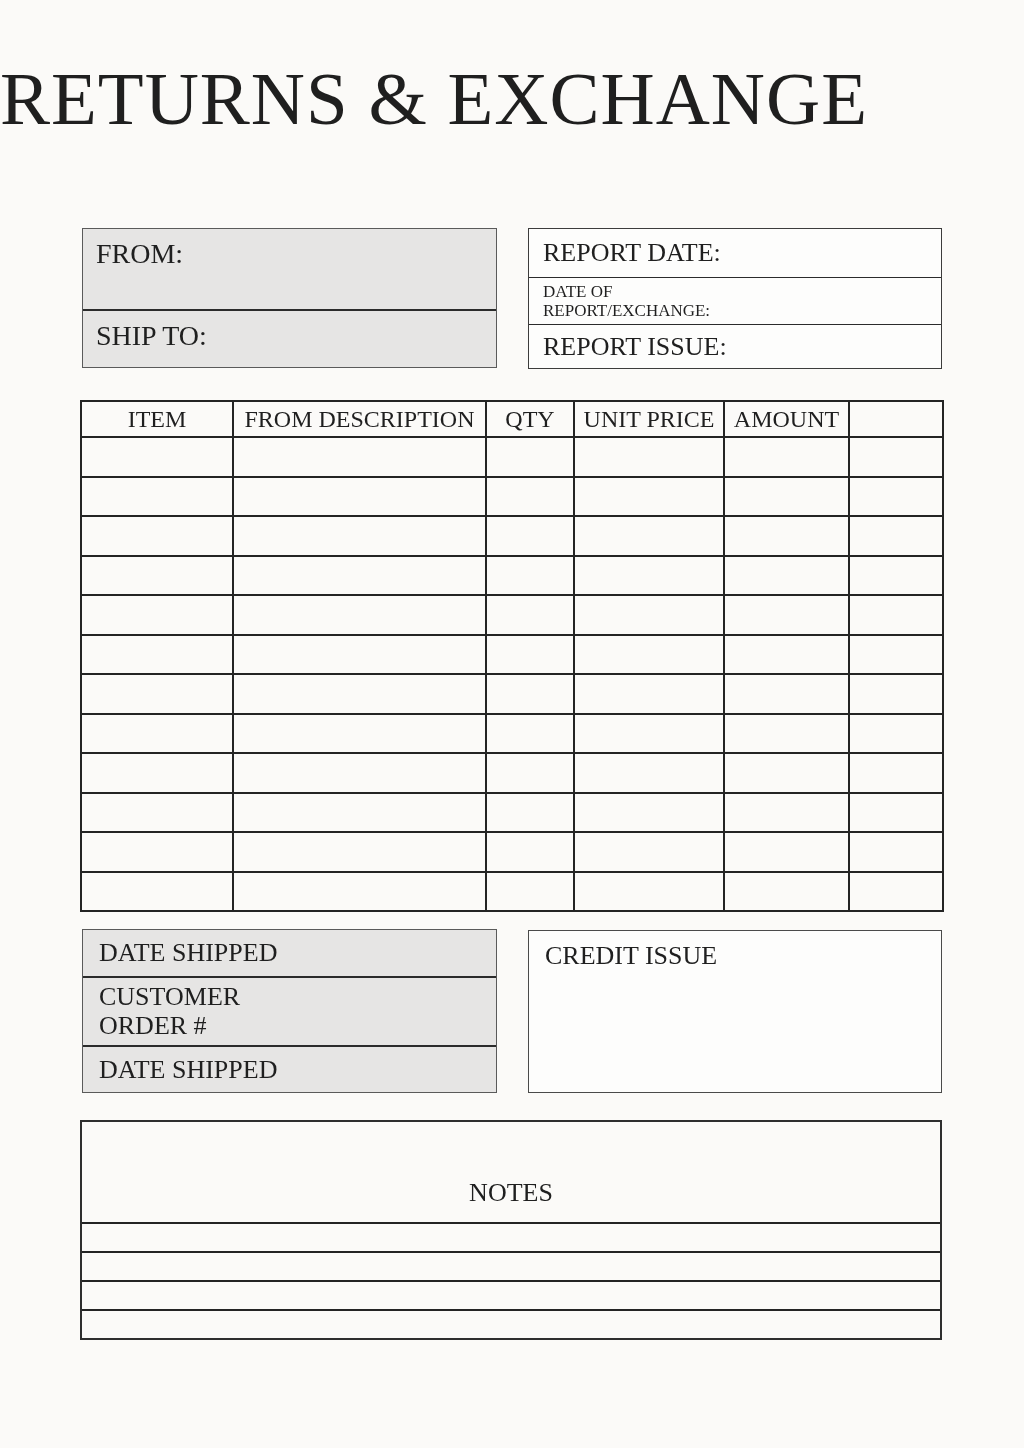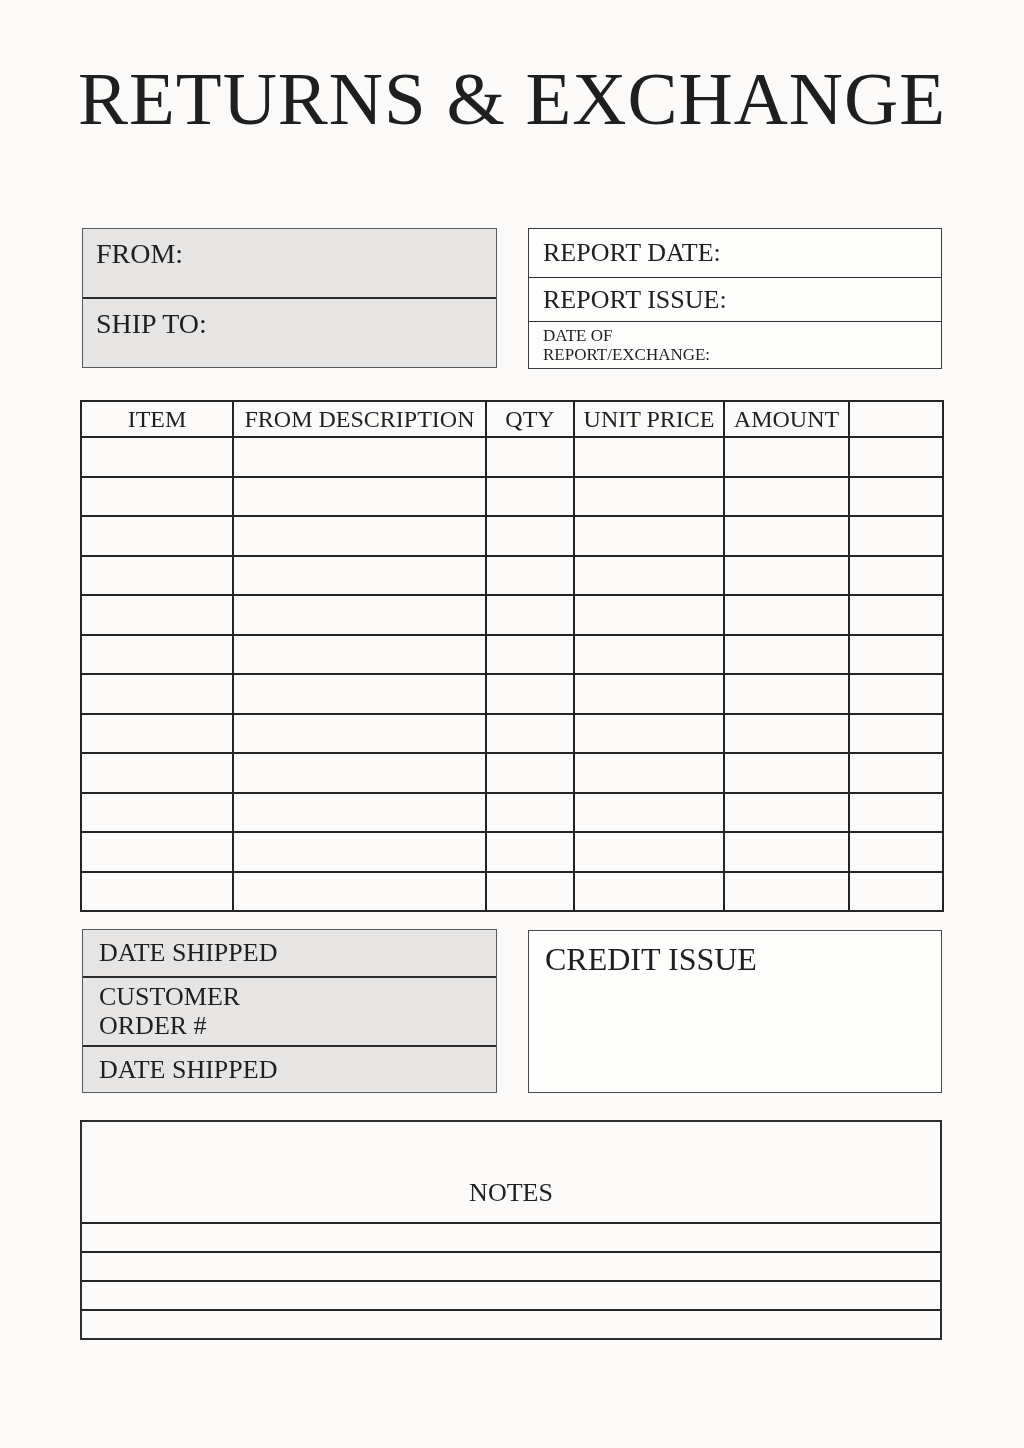--- a/index.html
+++ b/index.html
@@ -15,32 +15,32 @@
   .page {
     position:relative;
     width:1024px; height:1448px;
     background:var(--paper);
     font-family:"Liberation Serif", serif;
     color:var(--text);
     overflow:hidden;
   }
   .title {
     position:absolute; top:56px; left:0; width:100%;
-    text-align:center;
+    text-align:left;
     font-size:75px; font-weight:400; letter-spacing:1px;
     white-space:nowrap;
   }
 
   
   .from-box {
     position:absolute; left:82px; top:228px; width:415px; height:140px;
     box-sizing:border-box;
     background:var(--panel-gray);
     border:1.5px solid var(--border-soft);
-    display:flex; flex-direction:column;
+    display:flex; flex-direction:column;gap:12px;
   }
   .from-cell {
     box-sizing:border-box; height:68px;
     padding:9px 13px 0 13px; font-size:28px;
   }
   .from-cell.second { flex:1; border-top:2px solid #2b2b2b; }
 
   .report-col {
     position:absolute; left:528px; top:228px; width:414px; height:141px;
     box-sizing:border-box;
@@ -97,21 +97,21 @@
   .shipped-row.s1 { height:46px; }
   .shipped-row.s2 { height:69px; border-top:2px solid #2b2b2b; line-height:1.08; }
   .shipped-row.s2 .wrap { max-width:180px; }
   .shipped-row.s3 { flex:1; border-top:2px solid #2b2b2b; }
 
   .credit-box {
     position:absolute; left:528px; top:930px; width:414px; height:163px;
     box-sizing:border-box;
     background:var(--box-white);
     border:1.5px solid #4a4a4a;
-    padding:10px 16px; font-size:32px;
+    padding:10px 16px; font-size:26px;
   }
 
   
   .notes-box {
     position:absolute; left:80px; top:1120px; width:862px; height:220px;
     box-sizing:border-box;
     border:2px solid #2e2e2e;
     display:flex; flex-direction:column;
   }
   .notes-header {
@@ -135,25 +135,25 @@
     </div>
     <div class="from-cell second">
       <span>SHIP TO:</span>
     </div>
   </div>
 
   <div class="report-col">
     <div class="report-row r1">
       <span>REPORT DATE:</span>
     </div>
+    <div class="report-row r3">
+      <span class="wrap">DATE OF REPORT/EXCHANGE:</span>
+    </div>
     <div class="report-row r2">
       <span>REPORT ISSUE:</span>
-    </div>
-    <div class="report-row r3">
-      <span class="wrap">DATE OF REPORT/EXCHANGE:</span>
     </div>
   </div>
 
   <table class="items-table">
     <colgroup>
       <col class="col-item">
         <col class="col-desc">
         <col class="col-qty">
       <col class="col-unit">
         <col class="col-amt">

